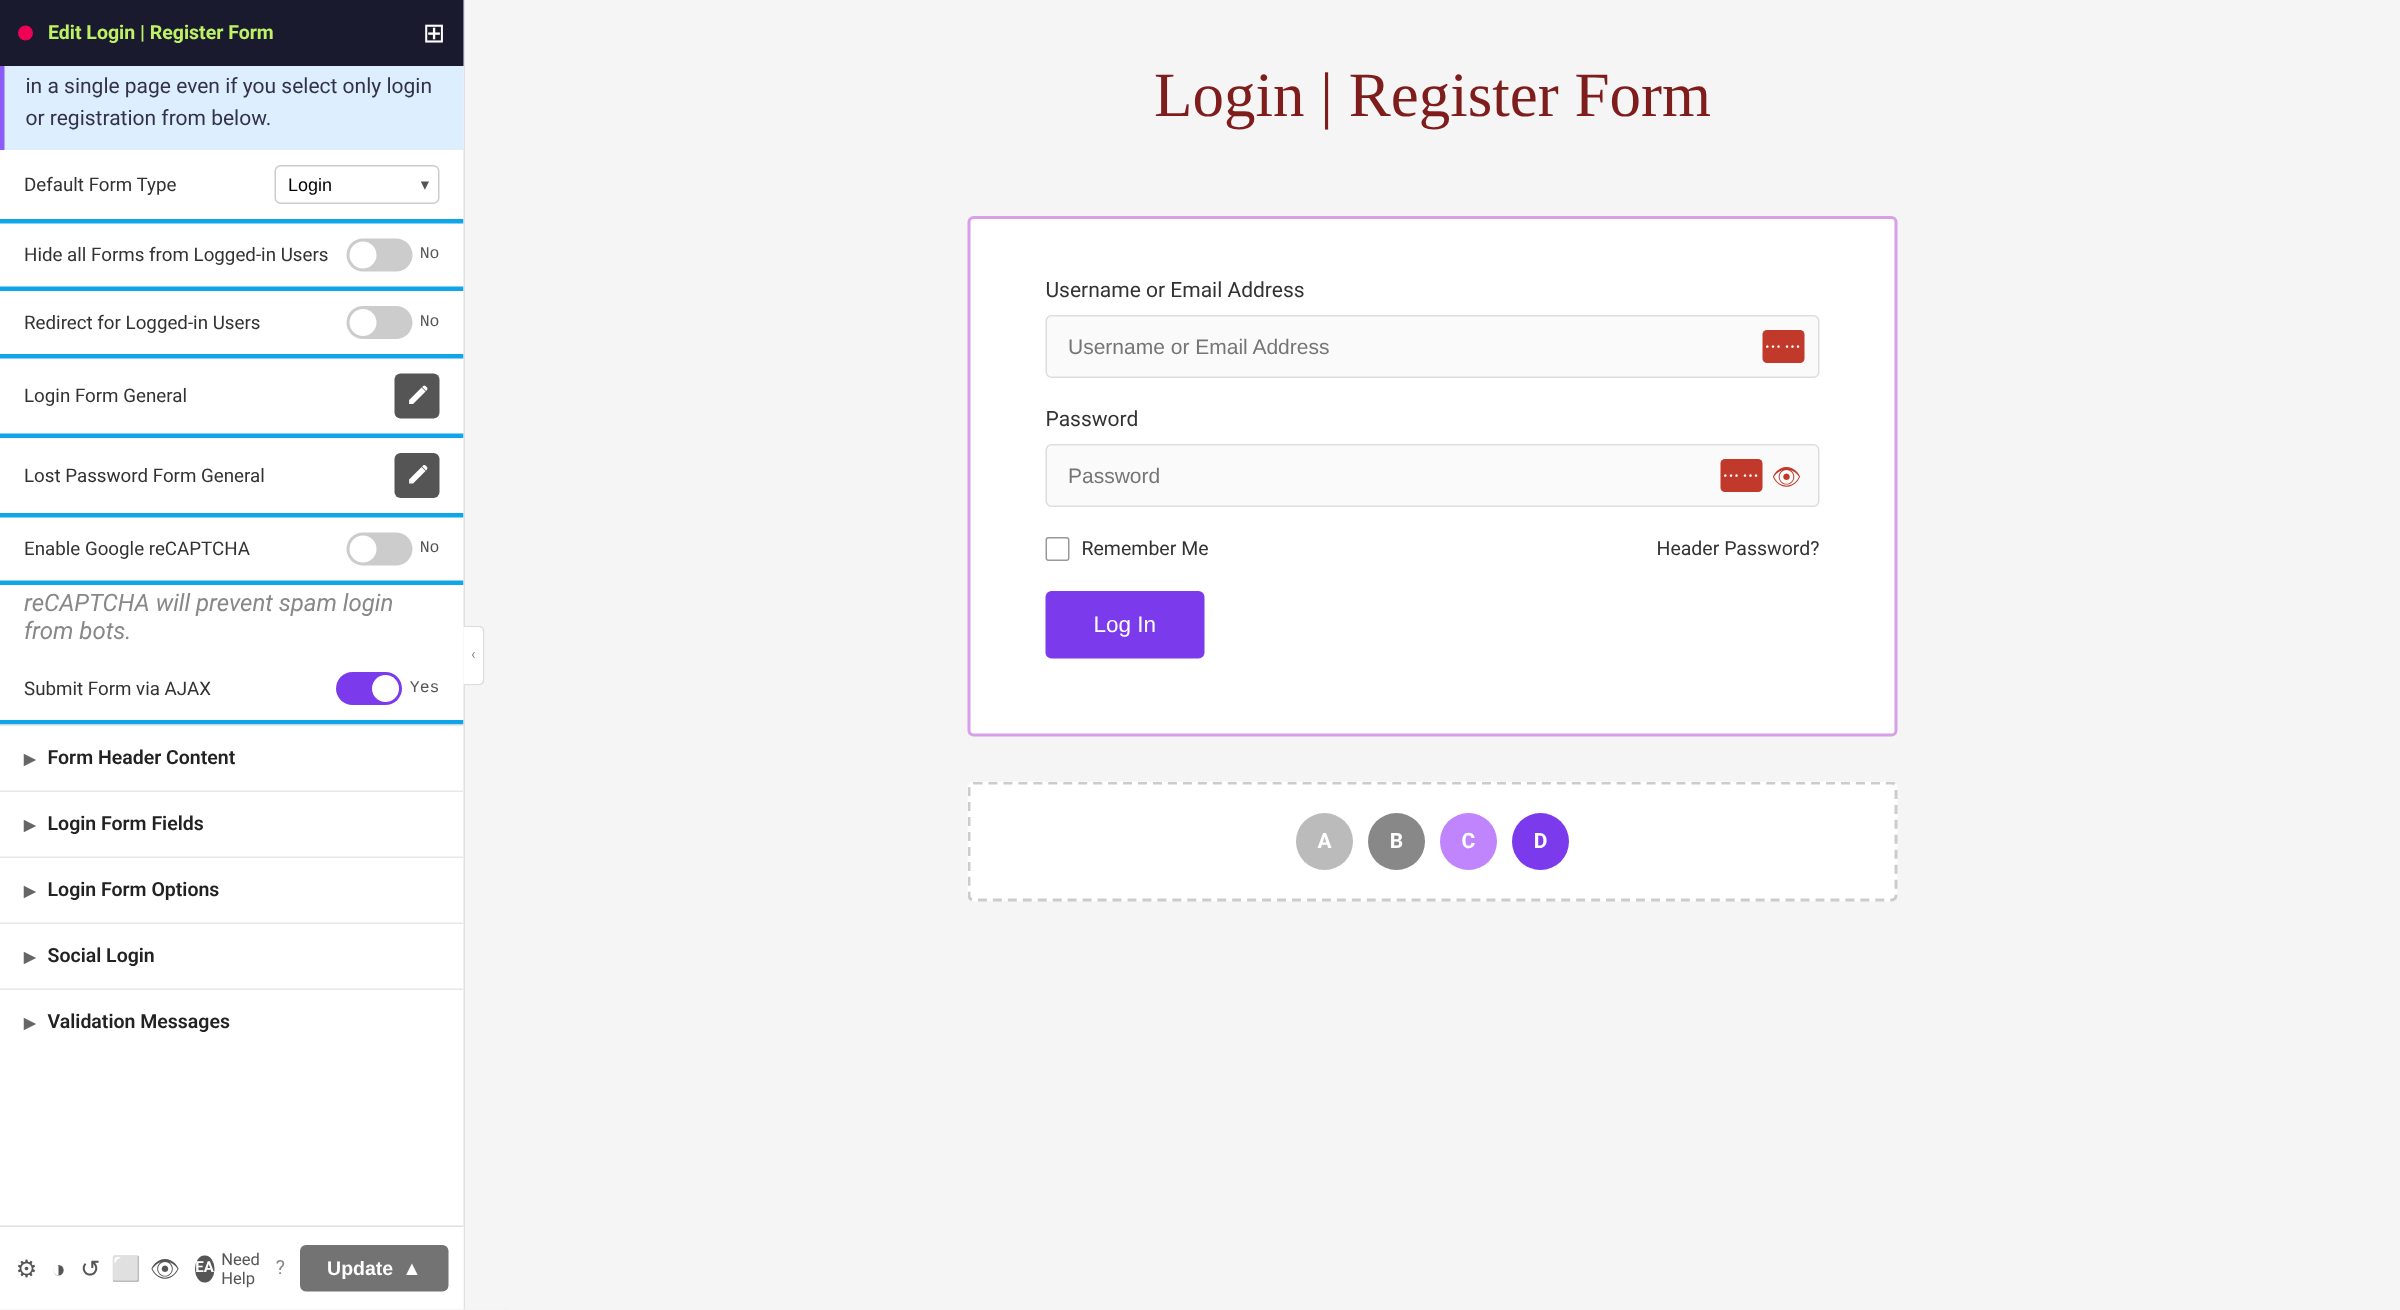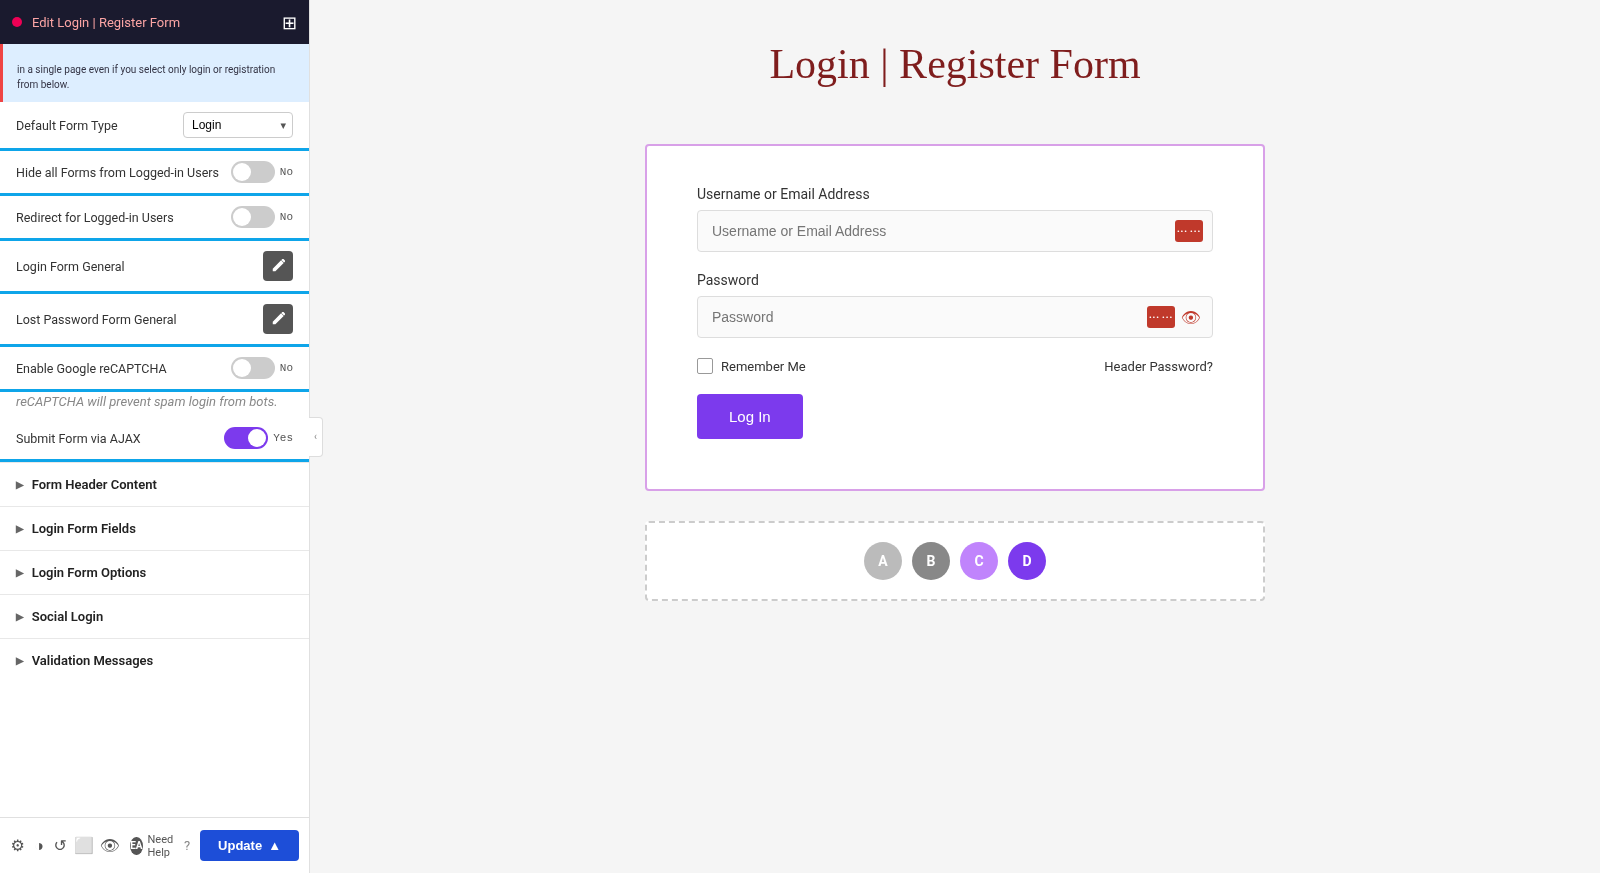--- a/index.html
+++ b/index.html
@@ -24,39 +24,39 @@
       display: flex;
       align-items: center;
       padding: 0 12px;
       gap: 10px;
       flex-shrink: 0;
     }
     .topbar-dot {
       width: 10px; height: 10px; border-radius: 50%; background: #e05;
     }
     .topbar-title {
-      color: #fca5a5;
+      color: #bef264;
       font-size: 13px;
-      font-weight: 400;
+      font-weight: 700;
       flex: 1;
     }
     .topbar-grid {
       color: #fff;
       font-size: 18px;
       cursor: pointer;
     }
 
     
     .info-banner {
       background: #ddeeff;
-      padding: 18px 14px 10px 14px;
-      font-size: 10px;
+      padding: 4px 14px 10px 14px;
+      font-size: 14px;
       color: #334;
       line-height: 1.5;
-      border-left: 3px solid #ef4444;
+      border-left: 3px solid #8b5cf6;
       flex-shrink: 0;
     }
 
     
     .sidebar-content {
       flex: 1;
       overflow-y: auto;
       padding-bottom: 60px;
     }
 
@@ -145,21 +145,21 @@
       background: #555;
       border-radius: 4px;
       display: flex; align-items: center; justify-content: center;
       cursor: pointer;
       border: none;
     }
     .icon-btn svg { fill: #fff; width: 14px; height: 14px; }
 
     
     .recaptcha-note {
-      font-size: 13px;
+      font-size: 16px;
       color: #888;
       padding: 2px 16px 8px 16px;
       font-style: italic;
     }
 
     
     .accordion-item {
       border-top: 1px solid #e8e8e8;
     }
     .accordion-header {
@@ -193,21 +193,21 @@
     .bottom-icon {
       width: 32px; height: 32px;
       display: flex; align-items: center; justify-content: center;
       cursor: pointer;
       border-radius: 4px;
       color: #555;
       font-size: 16px;
     }
     .update-btn {
       margin-left: auto;
-      background: #1d4ed8;
+      background: #737373;
       color: #fff;
       border: none;
       padding: 8px 18px;
       border-radius: 4px;
       font-size: 13px;
       font-weight: 600;
       cursor: pointer;
       display: flex; align-items: center; gap: 6px;
     }
     .need-help {

